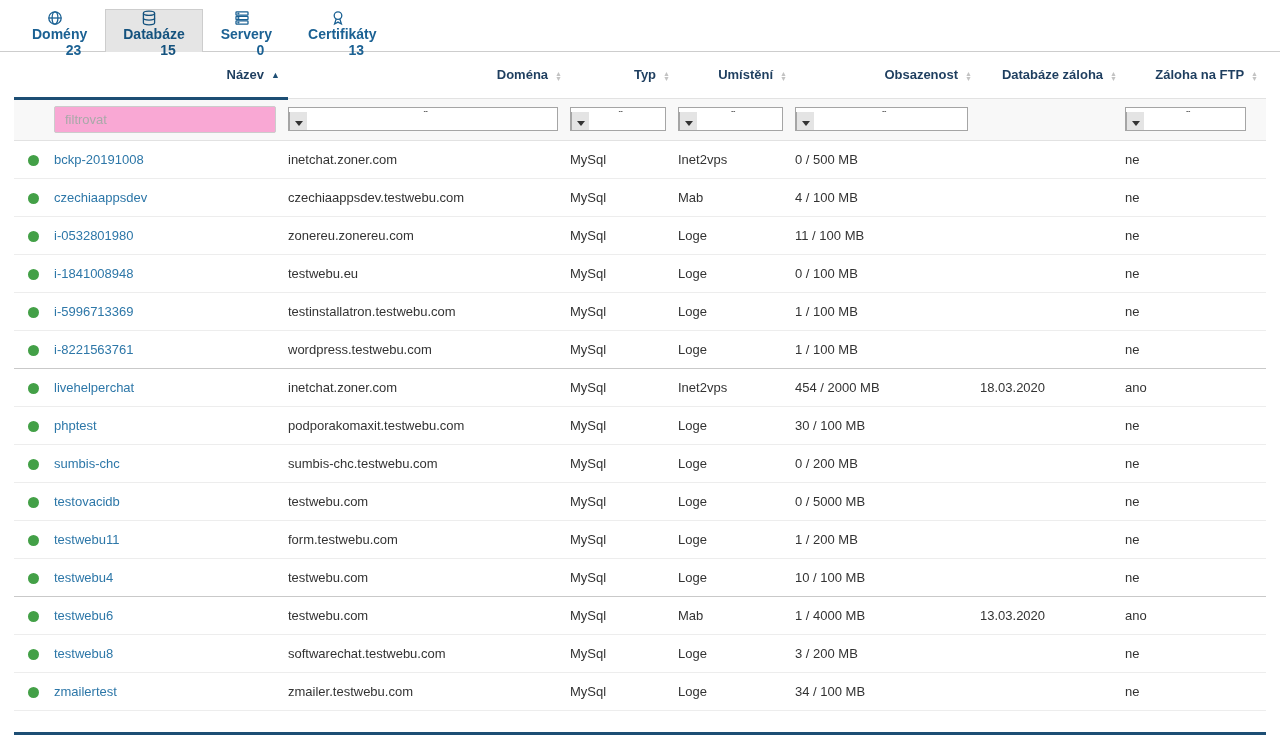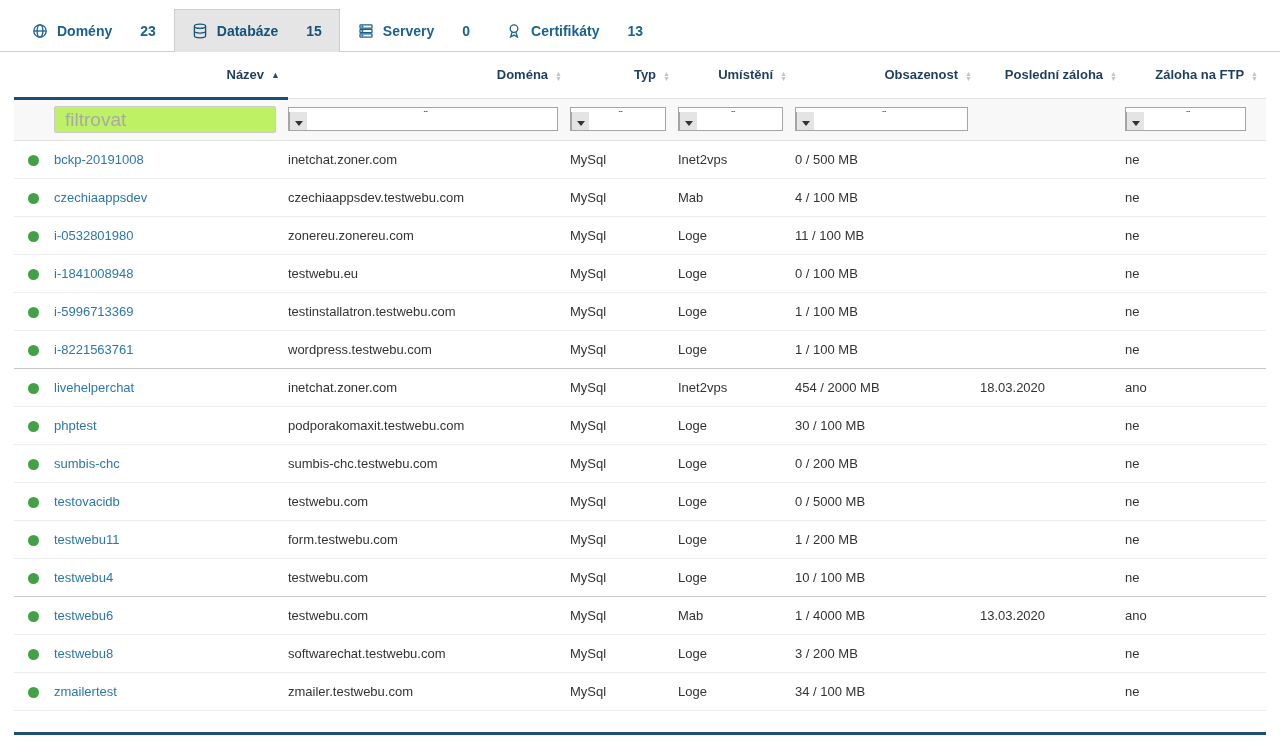--- a/index.html
+++ b/index.html
@@ -9,40 +9,40 @@
     --link-blue:#2d77a8;
     --status-green:#43a047;
     --accent-dark:#1d4e74;
   }
   *{box-sizing:border-box;}
   body{margin:0;background:#fff;font-family:"Liberation Sans",sans-serif;color:#333;}
 
   
   .tabbar{display:flex;align-items:flex-end;padding:9px 14px 0;border-bottom:1px solid #cdcdcd;background:#fff;}
   .tab{display:flex;align-items:center;height:43px;padding:0 17px;margin-bottom:-1px;cursor:pointer;
-       color:var(--tab-blue);font-size:14px;font-weight:700;border:1px solid transparent;border-bottom:none;background:transparent;}
+       color:var(--tab-blue);font-size:14px;font-weight:700;border:1px solid transparent;border-bottom:none;background:transparent;flex-direction:column;}
   .tab.active{border-color:#cdcdcd;background:#e5e5e5;color:var(--tab-active-blue);}
   .tab-icon{display:flex;margin-right:9px;}
   .tab-count{margin-left:28px;}
 
   
   .table-wrap{margin:0 14px;border-bottom:3px solid var(--accent-dark);padding-bottom:21px;}
   table{width:100%;border-collapse:collapse;table-layout:fixed;font-size:13px;}
   thead th{height:46px;vertical-align:middle;text-align:right;color:var(--header-navy);font-size:13px;font-weight:700;
            border-bottom:1px solid #e2e2e2;padding:0 8px 0 0;white-space:nowrap;cursor:pointer;}
   thead th.sorted{border-bottom:3px solid var(--accent-dark);padding-left:10px;}
   .sort-asc-single{font-size:9px;color:var(--accent-dark);margin-left:7px;vertical-align:1px;}
   .sort-pair{display:inline-flex;flex-direction:column;margin-left:7px;vertical-align:middle;}
   .sort-pair span{font-size:7px;line-height:5px;color:#c3c3c3;}
 
   .filter-row td{background:#f8f8f8;border-bottom:1px solid #e2e2e2;height:42px;vertical-align:middle;padding:0 12px 0 0;}
   .filter-row td.c-status{padding:0;}
   .filter-row td.c-ftp{padding-right:20px;}
-  .f-input{width:100%;height:27px;border:1px solid #ccc;border-radius:2px;background:#bef264;padding:0 10px;
-           font-family:"Liberation Sans",sans-serif;font-size:19px;color:#555;}
+  .f-input{width:100%;height:27px;border:1px solid #ccc;border-radius:2px;background:#f9a8d4;padding:0 10px;
+           font-family:"Liberation Sans",sans-serif;font-size:13px;color:#555;}
   .f-input::placeholder{color:#a9a9a9;}
   .sel{width:100%;height:24px;border:1px solid #a5a5a5;background:#fff;display:flex;align-items:center;font-size:13px;color:#222;cursor:pointer;flex-direction:column;}
   .sel-value{flex:1;padding-left:6px;overflow:hidden;white-space:nowrap;}
   .sel-arrow{width:18px;align-self:stretch;background:#e4e4e4;border-left:1px solid #a5a5a5;position:relative;flex:0 0 18px;}
   .sel-arrow::after{content:"";position:absolute;left:5px;top:9px;width:0;height:0;border:4px solid transparent;border-top:5px solid #333;}
 
   tbody td{height:38px;border-bottom:1px solid #ededed;vertical-align:middle;padding:0 8px 0 0;color:#333;}
   tbody tr:nth-child(6n) td{border-bottom-color:#c9c9c9;}
   td.c-status{padding-left:14px;}
   .dot{width:11px;height:11px;border-radius:50%;background:var(--status-green);display:inline-block;vertical-align:middle;}
@@ -135,21 +135,21 @@
               <span>▼</span>
             </span>
         </th>
         <th>
           <span>Obsazenost</span><span class="sort-pair">
               <span>▲</span>
               <span>▼</span>
             </span>
         </th>
         <th>
-          <span>Poslední záloha</span><span class="sort-pair">
+          <span>Databáze záloha</span><span class="sort-pair">
               <span>▲</span>
               <span>▼</span>
             </span>
         </th>
         <th>
           <span>Záloha na FTP</span><span class="sort-pair">
               <span>▲</span>
               <span>▼</span>
             </span>
         </th>

